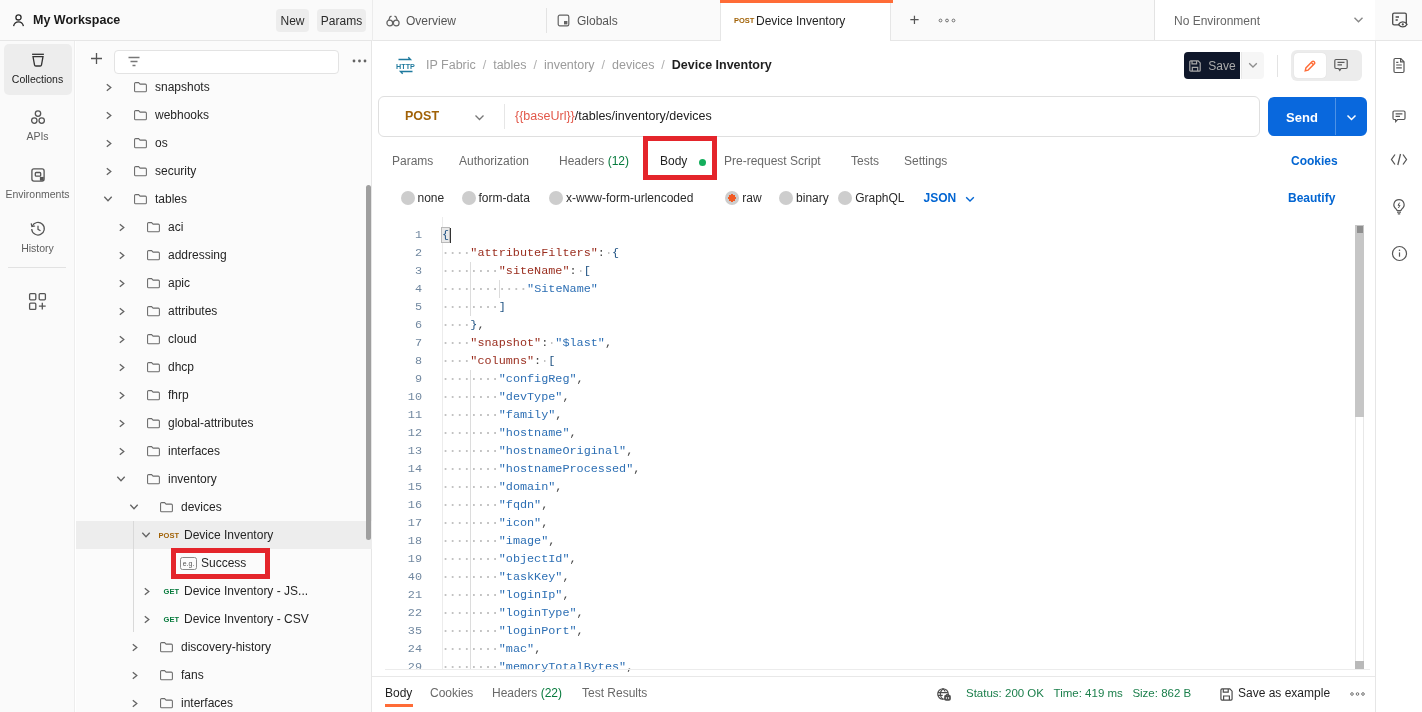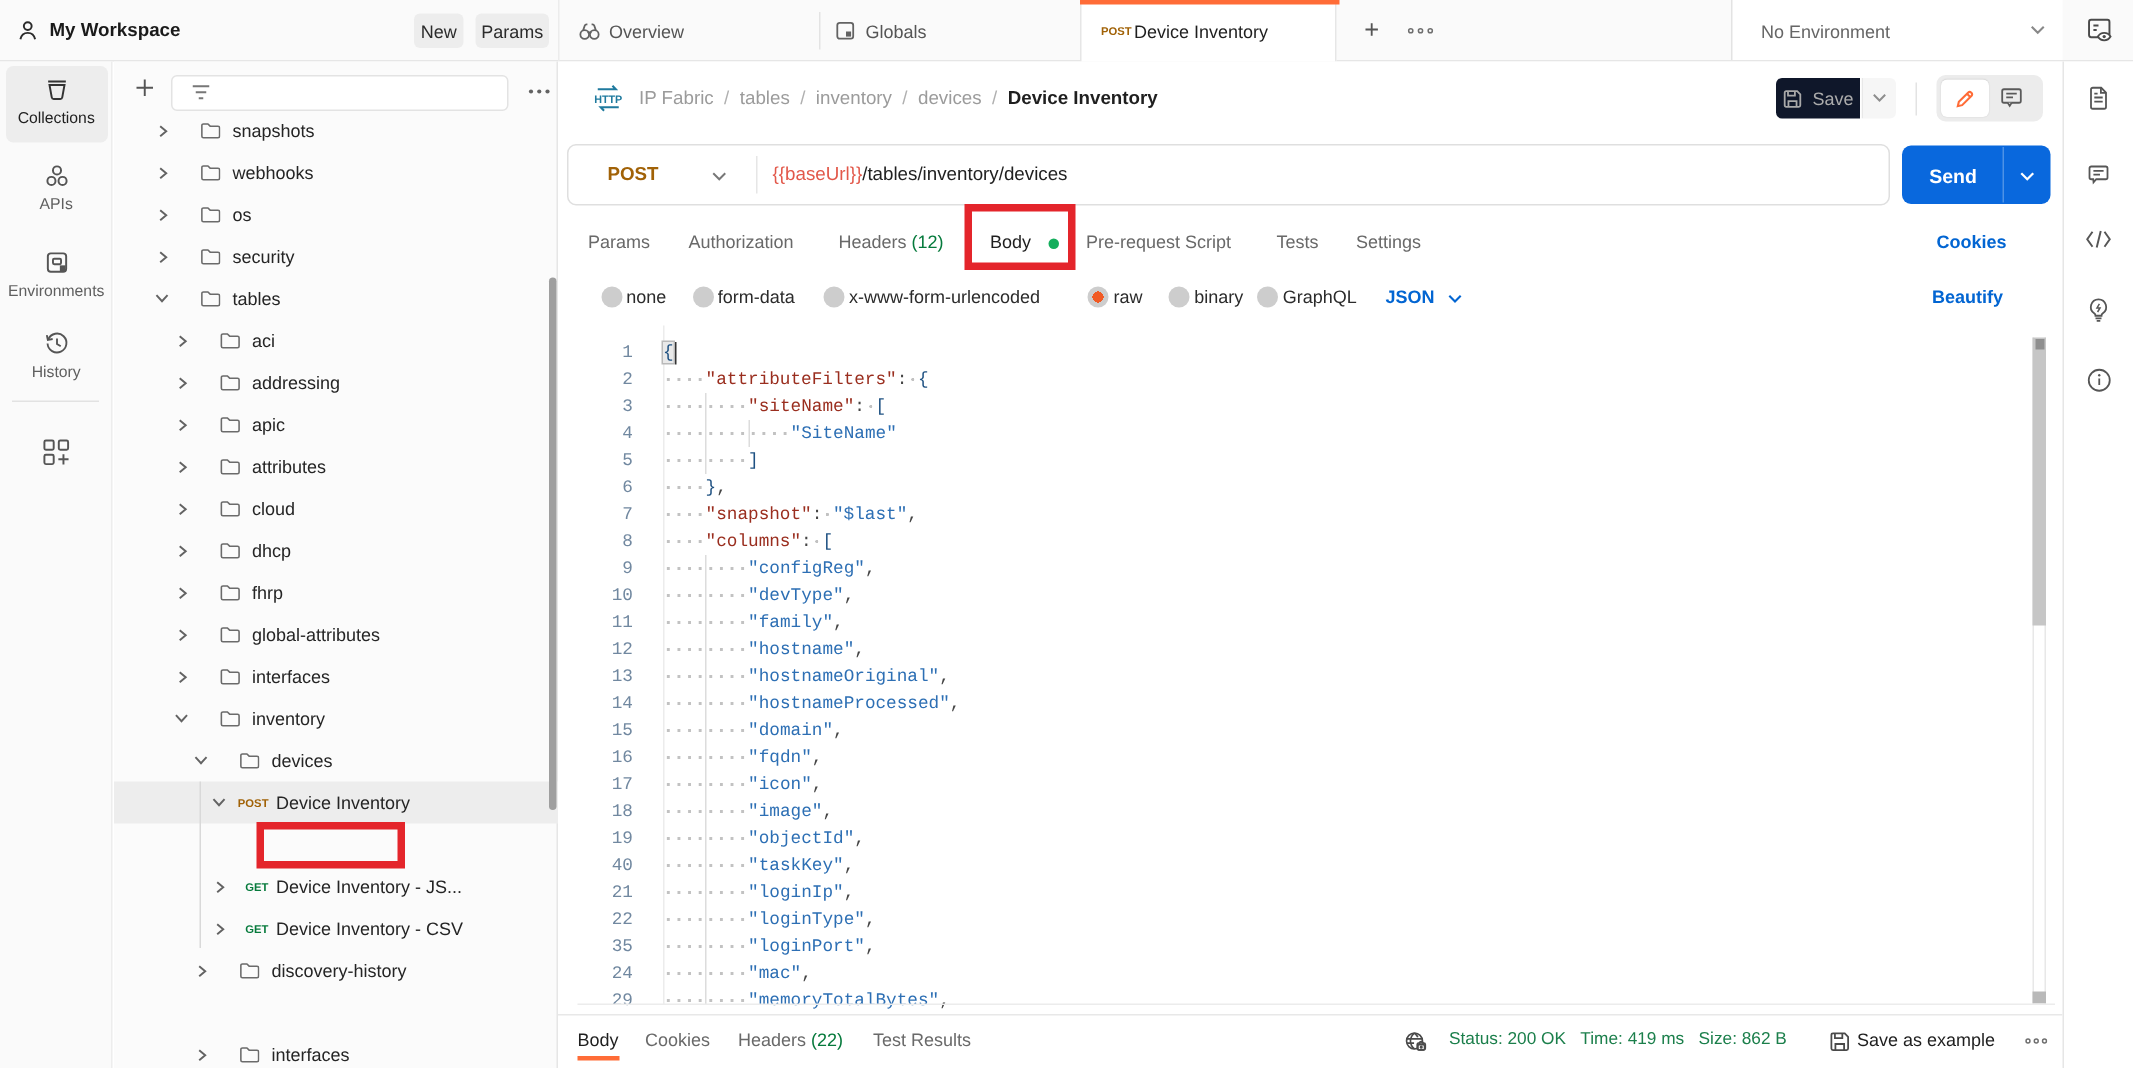--- a/index.html
+++ b/index.html
@@ -300,39 +300,49 @@
       </span><span class="fold">
         <svg width="14" height="14" viewBox="0 0 16 16" fill="none" stroke="#6b6b6b" stroke-width="1.2">
           <path d="M1.8 4.2c0-.7.5-1.2 1.2-1.2h3.4l1.7 1.7h6c.7 0 1.2.5 1.2 1.2v6.4c0 .7-.5 1.2-1.2 1.2H3c-.7 0-1.2-.5-1.2-1.2z"></path>
         </svg>
       </span>devices</div>
   <div class="trow" style="top:480px;padding-left:62px"><span class="chev">
         <svg width="10" height="10" viewBox="0 0 10 10" fill="none" stroke="#636363" stroke-width="1.3">
           <path d="M1.3 2.8l3.7 4 3.7-4"></path>
         </svg>
       </span><span class="method m-post" style="width:23px;text-align:right;margin:0 5px 0 2px">POST</span>Device Inventory</div>
+  <div class="trow" style="top:508px;padding-left:104px"><span style="display:inline-flex;align-items:center;justify-content:center;width:17px;height:13px;border:1px solid #8a8a8a;border-radius:2.5px;font-size:7px;color:#555;margin-right:4px;flex:none">e.g.</span>Success</div>
   <div class="trow" style="top:536px;padding-left:62px"><span class="chev">
         <svg width="9" height="9" viewBox="0 0 9 9" fill="none" stroke="#636363" stroke-width="1.3">
           <path d="M2.8 1.2l4 3.3-4 3.3"></path>
         </svg>
       </span><span class="method m-get" style="width:23px;text-align:right;margin:0 5px 0 2px">GET</span>Device Inventory - JS...</div>
   <div class="trow" style="top:564px;padding-left:62px"><span class="chev">
         <svg width="9" height="9" viewBox="0 0 9 9" fill="none" stroke="#636363" stroke-width="1.3">
           <path d="M2.8 1.2l4 3.3-4 3.3"></path>
         </svg>
       </span><span class="method m-get" style="width:23px;text-align:right;margin:0 5px 0 2px">GET</span>Device Inventory - CSV</div>
   <div class="trow" style="top:592px;padding-left:50px"><span class="chev">
         <svg width="9" height="9" viewBox="0 0 9 9" fill="none" stroke="#636363" stroke-width="1.3">
           <path d="M2.8 1.2l4 3.3-4 3.3"></path>
         </svg>
       </span><span class="fold">
         <svg width="14" height="14" viewBox="0 0 16 16" fill="none" stroke="#6b6b6b" stroke-width="1.2">
           <path d="M1.8 4.2c0-.7.5-1.2 1.2-1.2h3.4l1.7 1.7h6c.7 0 1.2.5 1.2 1.2v6.4c0 .7-.5 1.2-1.2 1.2H3c-.7 0-1.2-.5-1.2-1.2z"></path>
         </svg>
       </span>discovery-history</div>
+  <div class="trow" style="top:620px;padding-left:50px"><span class="chev">
+        <svg width="9" height="9" viewBox="0 0 9 9" fill="none" stroke="#636363" stroke-width="1.3">
+          <path d="M2.8 1.2l4 3.3-4 3.3"></path>
+        </svg>
+      </span><span class="fold">
+        <svg width="14" height="14" viewBox="0 0 16 16" fill="none" stroke="#6b6b6b" stroke-width="1.2">
+          <path d="M1.8 4.2c0-.7.5-1.2 1.2-1.2h3.4l1.7 1.7h6c.7 0 1.2.5 1.2 1.2v6.4c0 .7-.5 1.2-1.2 1.2H3c-.7 0-1.2-.5-1.2-1.2z"></path>
+        </svg>
+      </span>fans</div>
   <div class="trow" style="top:648px;padding-left:50px"><span class="chev">
         <svg width="9" height="9" viewBox="0 0 9 9" fill="none" stroke="#636363" stroke-width="1.3">
           <path d="M2.8 1.2l4 3.3-4 3.3"></path>
         </svg>
       </span><span class="fold">
         <svg width="14" height="14" viewBox="0 0 16 16" fill="none" stroke="#6b6b6b" stroke-width="1.2">
           <path d="M1.8 4.2c0-.7.5-1.2 1.2-1.2h3.4l1.7 1.7h6c.7 0 1.2.5 1.2 1.2v6.4c0 .7-.5 1.2-1.2 1.2H3c-.7 0-1.2-.5-1.2-1.2z"></path>
         </svg>
       </span>interfaces</div>
 

